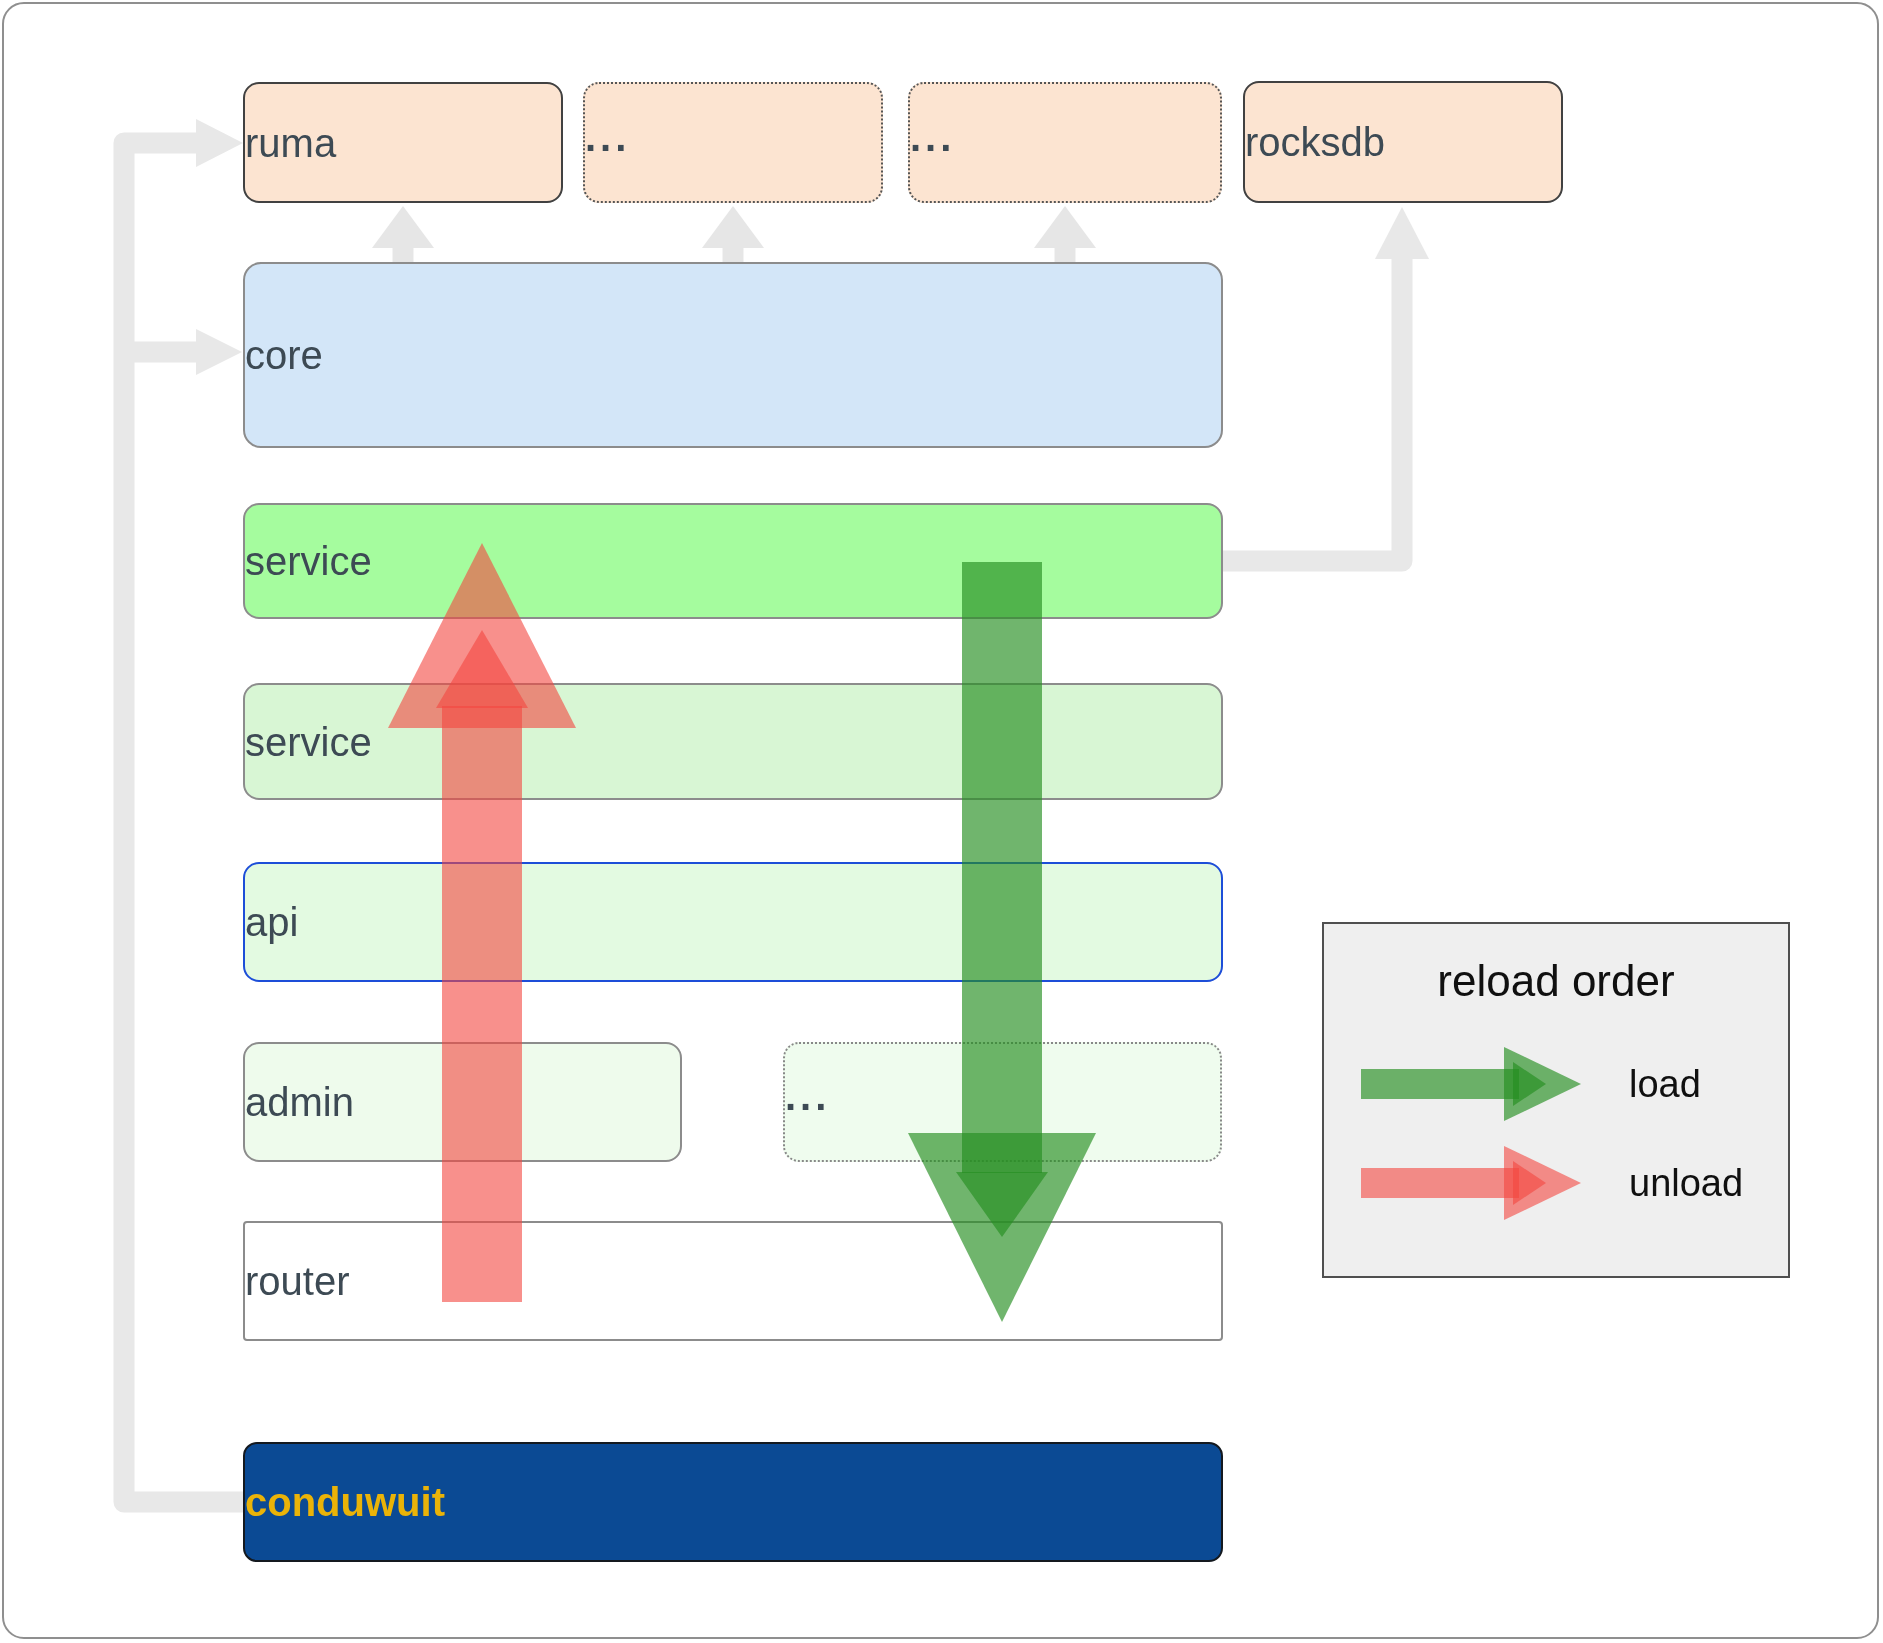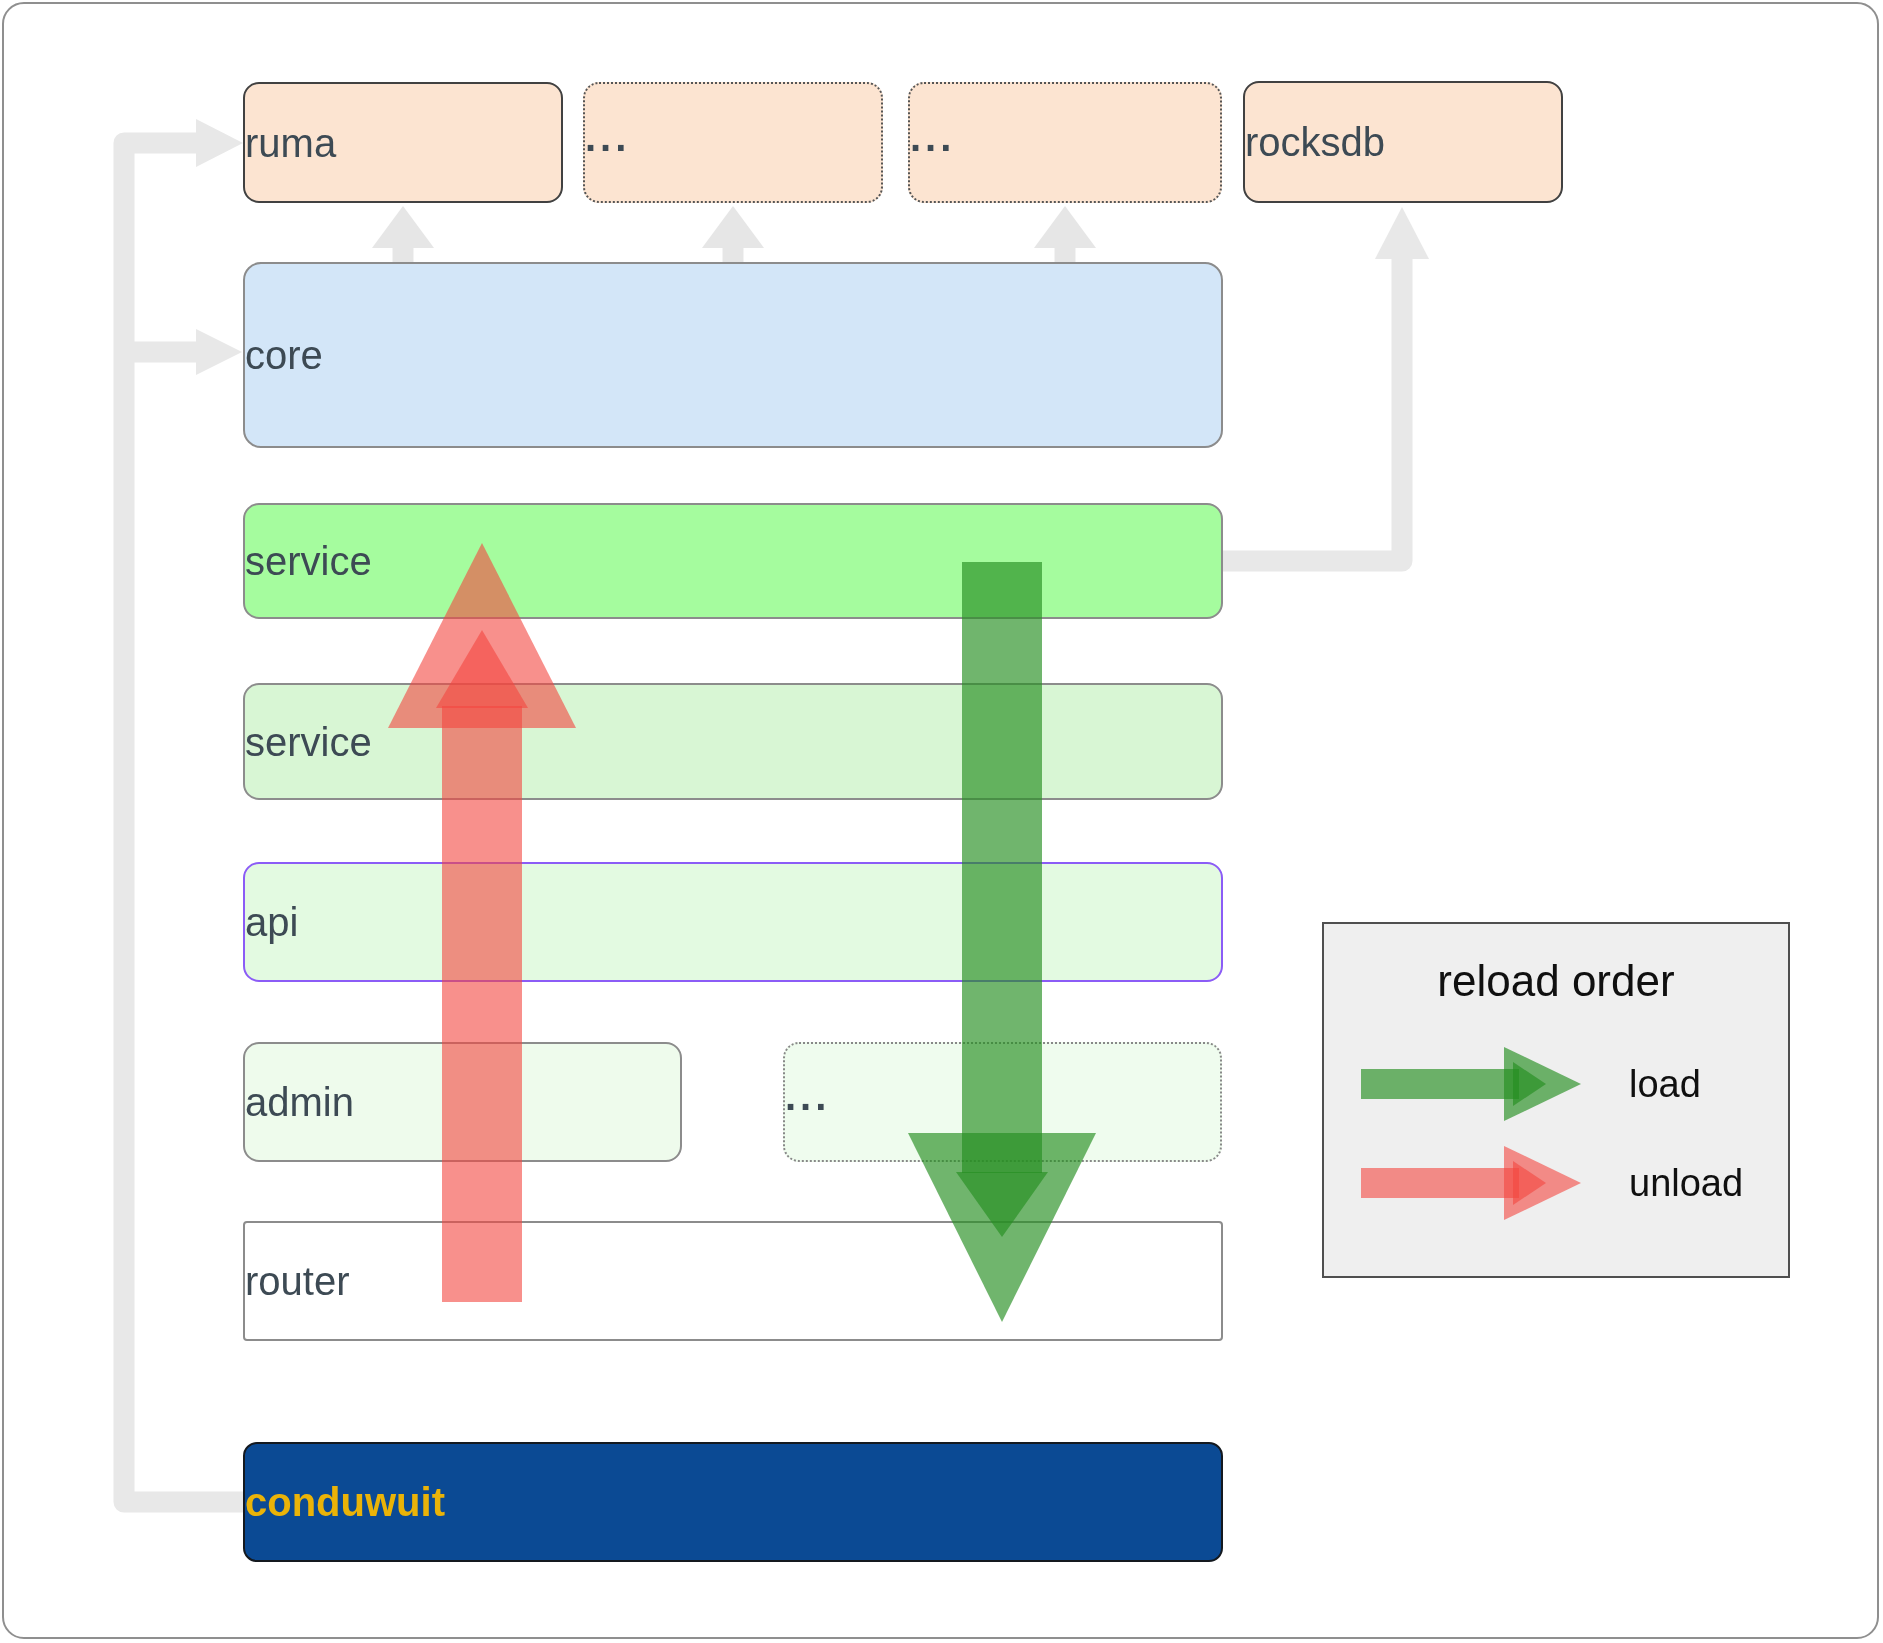--- a/index.html
+++ b/index.html
@@ -22,21 +22,21 @@
     position:absolute;z-index:2;
     display:flex;align-items:center;justify-content:flex-start;
     box-sizing:border-box;
     font-size:40px;line-height:1;color:#3d4a54;
   }
   .node.peach{background:#fce4d1;border:2.5px solid #414141;border-radius:16px;}
   .node.peach-dotted{background:#fce4d1;border:2.5px dotted #555555;border-radius:16px;}
   .node.core{background:#d3e6f8;border:2px solid #8c8c8c;border-radius:18px;}
   .node.database{background:#a5fc9e;border:2px solid #8c8c8c;border-radius:16px;}
   .node.service{background:#d8f6d4;border:2px solid #8c8c8c;border-radius:16px;}
-  .node.api{background:#e3fae1;border:2px solid #8b5cf6;border-radius:16px;}
+  .node.api{background:#e3fae1;border:2px solid #1d4ed8;border-radius:16px;}
   .node.admin{background:#eefbec;border:2px solid #8c8c8c;border-radius:16px;}
   .node.green-dotted{background:#effcee;border:2px dotted #888888;border-radius:16px;}
   .node.router{background:#ffffff;border:2px solid #8c8c8c;border-radius:4px;}
   .node.app{
     background:#0b4a94;border:2.5px solid #14191f;border-radius:14px;
     color:#eab308;font-weight:700;
   }
   .node .dots{font-weight:700;letter-spacing:4px;transform:translateY(-6px);}
   
   #node-ruma{left:243px;top:82px;width:320px;height:121px;}

